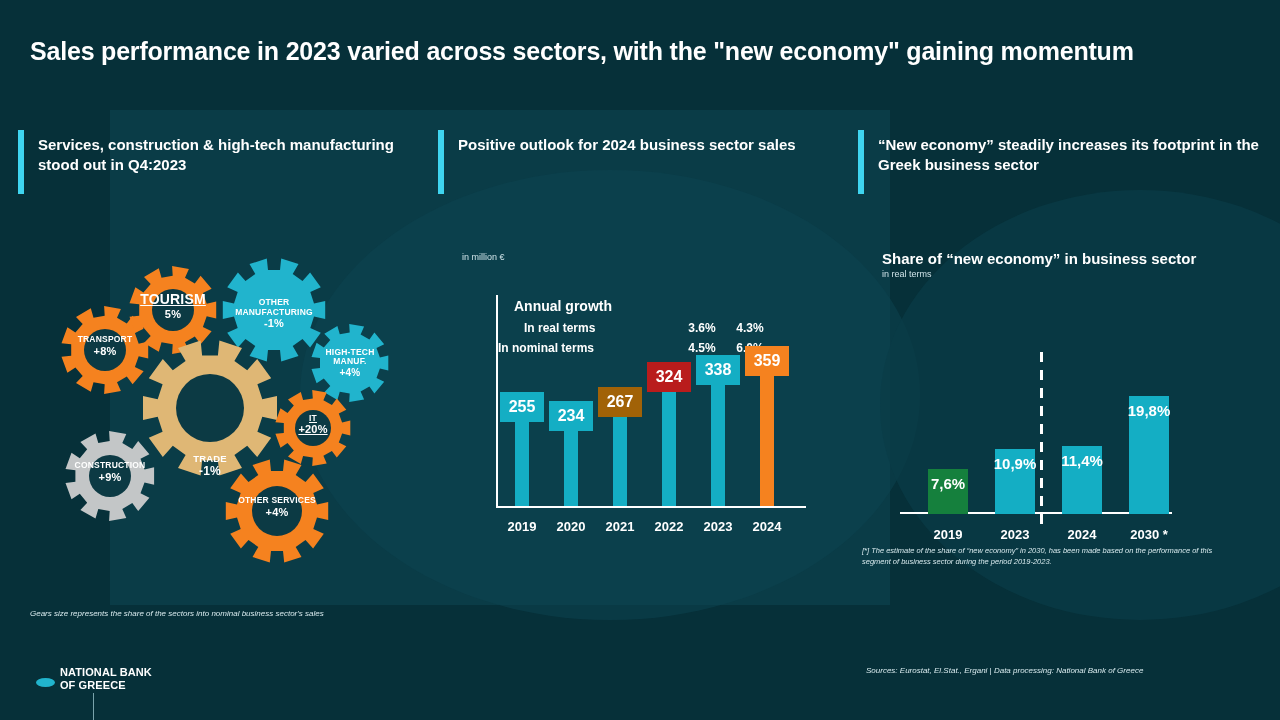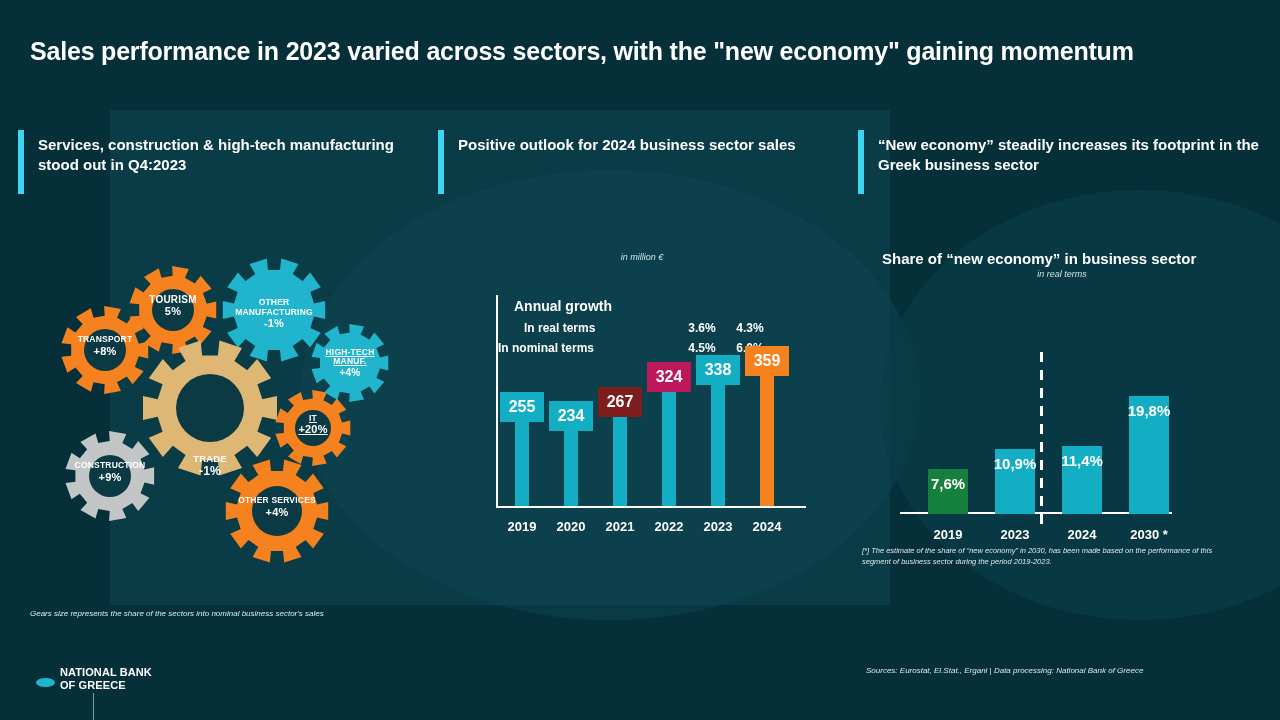--- a/index.html
+++ b/index.html
@@ -56,21 +56,21 @@
   }
   .gear .glabel {
     position:relative; text-align:center; font-weight:bold;
     color:#ffffff; line-height:1.12; z-index:3; letter-spacing:.2px;
   }
   .gear .gname { display:block; }
   .gear .gval  { display:block; }
 
   
   .chart-title { font-size:15px; font-weight:bold; }
-  .chart-sub { font-size:9px; font-style:italic; color:#cfe3e8; margin-top:2px;text-align:center; }
+  .chart-sub { font-size:9px; color:#cfe3e8; margin-top:2px; }
 
   
   #chart-mid { position:absolute; left:462px; top:250px; width:360px; height:290px; }
   #growth-table {
     position:absolute; left:36px; top:48px; width:320px;
   }
   #growth-table .gt-title { font-size:14px; font-weight:bold; margin-bottom:7px; padding-left:16px;}
   #growth-table .gt-row { display:flex; align-items:center; font-size:12px; font-weight:bold; margin-bottom:6px; }
   #growth-table .gt-lbl { width:180px; }
   #growth-table .gt-v { width:48px; text-align:center; }
@@ -156,39 +156,39 @@
         <span class="gname" style="font-size: 8.5px;">TRANSPORT</span>
         <span class="gval" style="font-size: 11px;">+8%</span>
       </div>
     </div>
     <div class="gear" style="left: 72px; top: 9px; width: 92px; height: 92px;">
       <svg width="92" height="92">
         <polygon points="89.2,37.5 89.2,54.5 79.7,52.2 75.9,62.9 84.6,67.2 73.6,80.3 67.8,72.5 58.0,78.2 61.9,87.0 45.1,90.0 45.7,80.3 34.5,78.3 31.8,87.7 17.0,79.1 23.7,72.1 16.4,63.4 8.4,68.8 2.5,52.7 12.2,51.7 12.2,40.3 2.5,39.3 8.4,23.2 16.4,28.6 23.7,19.9 17.0,12.9 31.8,4.3 34.5,13.7 45.7,11.7 45.1,2.0 61.9,5.0 58.0,13.8 67.8,19.5 73.6,11.7 84.6,24.8 75.9,29.1 79.7,39.8" fill="#f5821f"></polygon>
       </svg>
       <div class="hub" style="width: 42px; height: 42px; left: 25px; top: 25px;"></div>
       <div class="glabel" style="width: 80px; margin-top: -8px;">
-        <span class="gname" style="font-size: 10px;">TOURISM</span>
+        <span class="gname" style="font-size: 14px; text-decoration: underline;">TOURISM</span>
         <span class="gval" style="font-size: 11px;">5%</span>
       </div>
     </div>
     <div class="gear" style="left: 165px; top: 1px; width: 108px; height: 108px;">
       <svg width="108" height="108">
         <polygon points="105.2,44.9 105.2,63.1 94.0,60.6 90.3,72.1 100.8,76.7 90.1,91.5 82.5,82.9 72.7,90.0 78.5,99.9 61.2,105.5 60.0,94.1 48.0,94.1 46.8,105.5 29.5,99.9 35.3,90.0 25.5,82.9 17.9,91.5 7.2,76.7 17.7,72.1 14.0,60.6 2.8,63.1 2.8,44.9 14.0,47.4 17.7,35.9 7.2,31.3 17.9,16.5 25.5,25.1 35.3,18.0 29.5,8.1 46.8,2.5 48.0,13.9 60.0,13.9 61.2,2.5 78.5,8.1 72.7,18.0 82.5,25.1 90.1,16.5 100.8,31.3 90.3,35.9 94.0,47.4" fill="#21b4cd"></polygon>
       </svg>
       <div class="glabel" style="width: 96px; margin-top: 8px;">
         <span class="gname" style="font-size: 8.5px;">OTHER MANUFACTURING</span>
         <span class="gval" style="font-size: 11px;">-1%</span>
       </div>
     </div>
     <div class="gear" style="left: 254px; top: 67px; width: 82px; height: 82px;">
       <svg width="82" height="82">
         <polygon points="79.3,33.4 79.3,48.6 70.9,46.5 67.5,56.0 75.2,59.8 65.4,71.4 60.4,64.5 51.6,69.5 55.1,77.4 40.2,80.0 40.7,71.4 30.8,69.7 28.4,77.9 15.3,70.3 21.3,64.1 14.8,56.4 7.6,61.2 2.5,47.0 11.0,46.0 11.0,36.0 2.5,35.0 7.6,20.8 14.8,25.6 21.3,17.9 15.3,11.7 28.4,4.1 30.8,12.3 40.7,10.6 40.2,2.0 55.1,4.6 51.6,12.5 60.4,17.5 65.4,10.6 75.2,22.2 67.5,26.0 70.9,35.5" fill="#21b4cd"></polygon>
       </svg>
       <div class="glabel" style="width: 58px; margin-top: 0px;">
-        <span class="gname" style="font-size: 8.5px; text-decoration: underline;">HIGH-TECH MANUF.</span>
+        <span class="gname" style="font-size: 8.5px;">HIGH-TECH MANUF.</span>
         <span class="gval" style="font-size: 10px;">+4%</span>
       </div>
     </div>
     <div class="gear" style="left: 85px; top: 83px; width: 140px; height: 140px; align-items: flex-end;">
       <svg width="140" height="140">
         <polygon points="137.0,58.1 137.0,81.9 122.3,78.7 117.4,93.7 131.2,99.7 117.2,119.0 107.2,107.8 94.4,117.1 102.0,130.0 79.4,137.4 77.9,122.4 62.1,122.4 60.6,137.4 38.0,130.0 45.6,117.1 32.8,107.8 22.8,119.0 8.8,99.7 22.6,93.7 17.7,78.7 3.0,81.9 3.0,58.1 17.7,61.3 22.6,46.3 8.8,40.3 22.8,21.0 32.8,32.2 45.6,22.9 38.0,10.0 60.6,2.6 62.1,17.6 77.9,17.6 79.4,2.6 102.0,10.0 94.4,22.9 107.2,32.2 117.2,21.0 131.2,40.3 117.4,46.3 122.3,61.3" fill="#dfb775"></polygon>
       </svg>
       <div class="hub" style="width: 68px; height: 68px; left: 36px; top: 36px;"></div>
       <div class="glabel" style="width: 84px; margin-top: -6px;">
         <span class="gname" style="font-size: 9.5px;">TRADE</span>
@@ -251,26 +251,26 @@
         <div class="cap" style="top: -1px; background: rgb(20, 174, 196);">255</div>
         <div class="xlab">2019</div>
       </div>
       <div class="mid-bar" style="left: 102px; height: 104px;">
         <div class="stem" style="height: 104px; background: rgb(20, 174, 196);"></div>
         <div class="cap" style="top: -1px; background: rgb(20, 174, 196);">234</div>
         <div class="xlab">2020</div>
       </div>
       <div class="mid-bar" style="left: 151px; height: 118px;">
         <div class="stem" style="height: 118px; background: rgb(20, 174, 196);"></div>
-        <div class="cap" style="top: -1px; background: #7f1d1d;">267</div>
+        <div class="cap" style="top: -1px; background: #a16207;">267</div>
         <div class="xlab">2021</div>
       </div>
       <div class="mid-bar" style="left: 200px; height: 143px;">
         <div class="stem" style="height: 143px; background: rgb(20, 174, 196);"></div>
-        <div class="cap" style="top: -1px; background: #be185d;">324</div>
+        <div class="cap" style="top: -1px; background: #b91c1c;">324</div>
         <div class="xlab">2022</div>
       </div>
       <div class="mid-bar" style="left: 249px; height: 150px;">
         <div class="stem" style="height: 150px; background: rgb(20, 174, 196);"></div>
         <div class="cap" style="top: -1px; background: rgb(20, 174, 196);">338</div>
         <div class="xlab">2023</div>
       </div>
       <div class="mid-bar" style="left: 298px; height: 159px;">
         <div class="stem" style="height: 159px; background: rgb(245, 130, 31);"></div>
         <div class="cap" style="top: -1px; background: rgb(245, 130, 31);">359</div>

